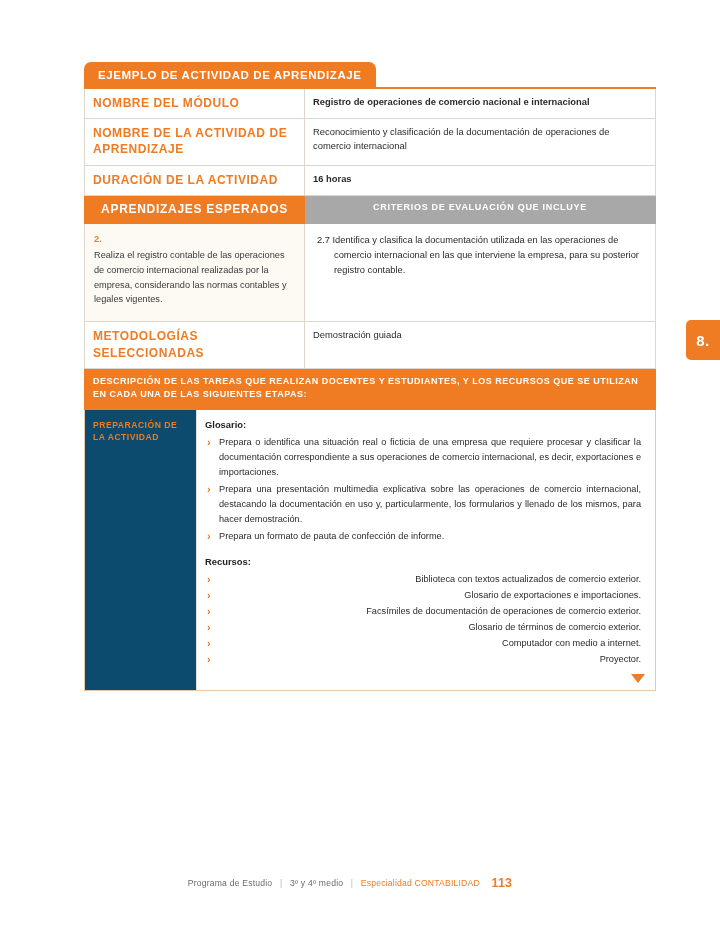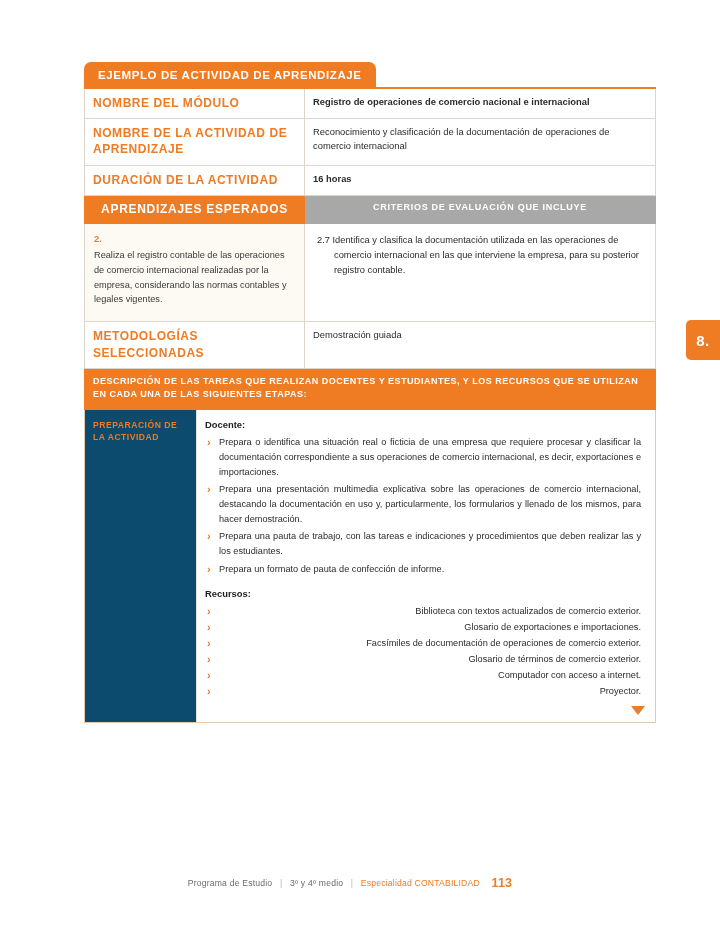--- a/index.html
+++ b/index.html
@@ -290,35 +290,34 @@
         <td class="banner" colspan="2">DESCRIPCIÓN DE LAS TAREAS QUE REALIZAN DOCENTES Y ESTUDIANTES, Y LOS RECURSOS QUE SE UTILIZAN EN CADA UNA DE LAS SIGUIENTES ETAPAS:</td>
       </tr>
     </tbody>
       </table>
 
     <div class="panel">
       <div class="panel-left">
         <div class="lbl2">PREPARACIÓN DE LA ACTIVIDAD</div>
       </div>
       <div class="panel-right">
-        <div class="grp-title">Docente:</div>
+        <div class="grp-title">Glosario:</div>
         <ul class="bl">
           <li>Prepara o identifica una situación real o ficticia de una empresa que requiere procesar y clasificar la documentación correspondiente a sus operaciones de comercio internacional, es decir, exportaciones e importaciones.</li>
           <li>Prepara una presentación multimedia explicativa sobre las operaciones de comercio internacional, destacando la documentación en uso y, particularmente, los formularios y llenado de los mismos, para hacer demostración.</li>
-          <li>Prepara una pauta de trabajo, con las tareas e indicaciones y procedimientos que deben realizar las y los estudiantes.</li>
           <li>Prepara un formato de pauta de confección de informe.</li>
         </ul>
 
         <div class="grp-title spaced">Recursos:</div>
         <ul class="bl tight">
           <li>Biblioteca con textos actualizados de comercio exterior.</li>
           <li>Glosario de exportaciones e importaciones.</li>
           <li>Facsímiles de documentación de operaciones de comercio exterior.</li>
           <li>Glosario de términos de comercio exterior.</li>
-          <li>Computador con acceso a internet.</li>
+          <li>Computador con medio a internet.</li>
           <li>Proyector.</li>
         </ul>
       </div>
       <div class="tri"></div>
     </div>
 
   </div>
 
   <div class="footer">
     <span>Programa de Estudio</span>

